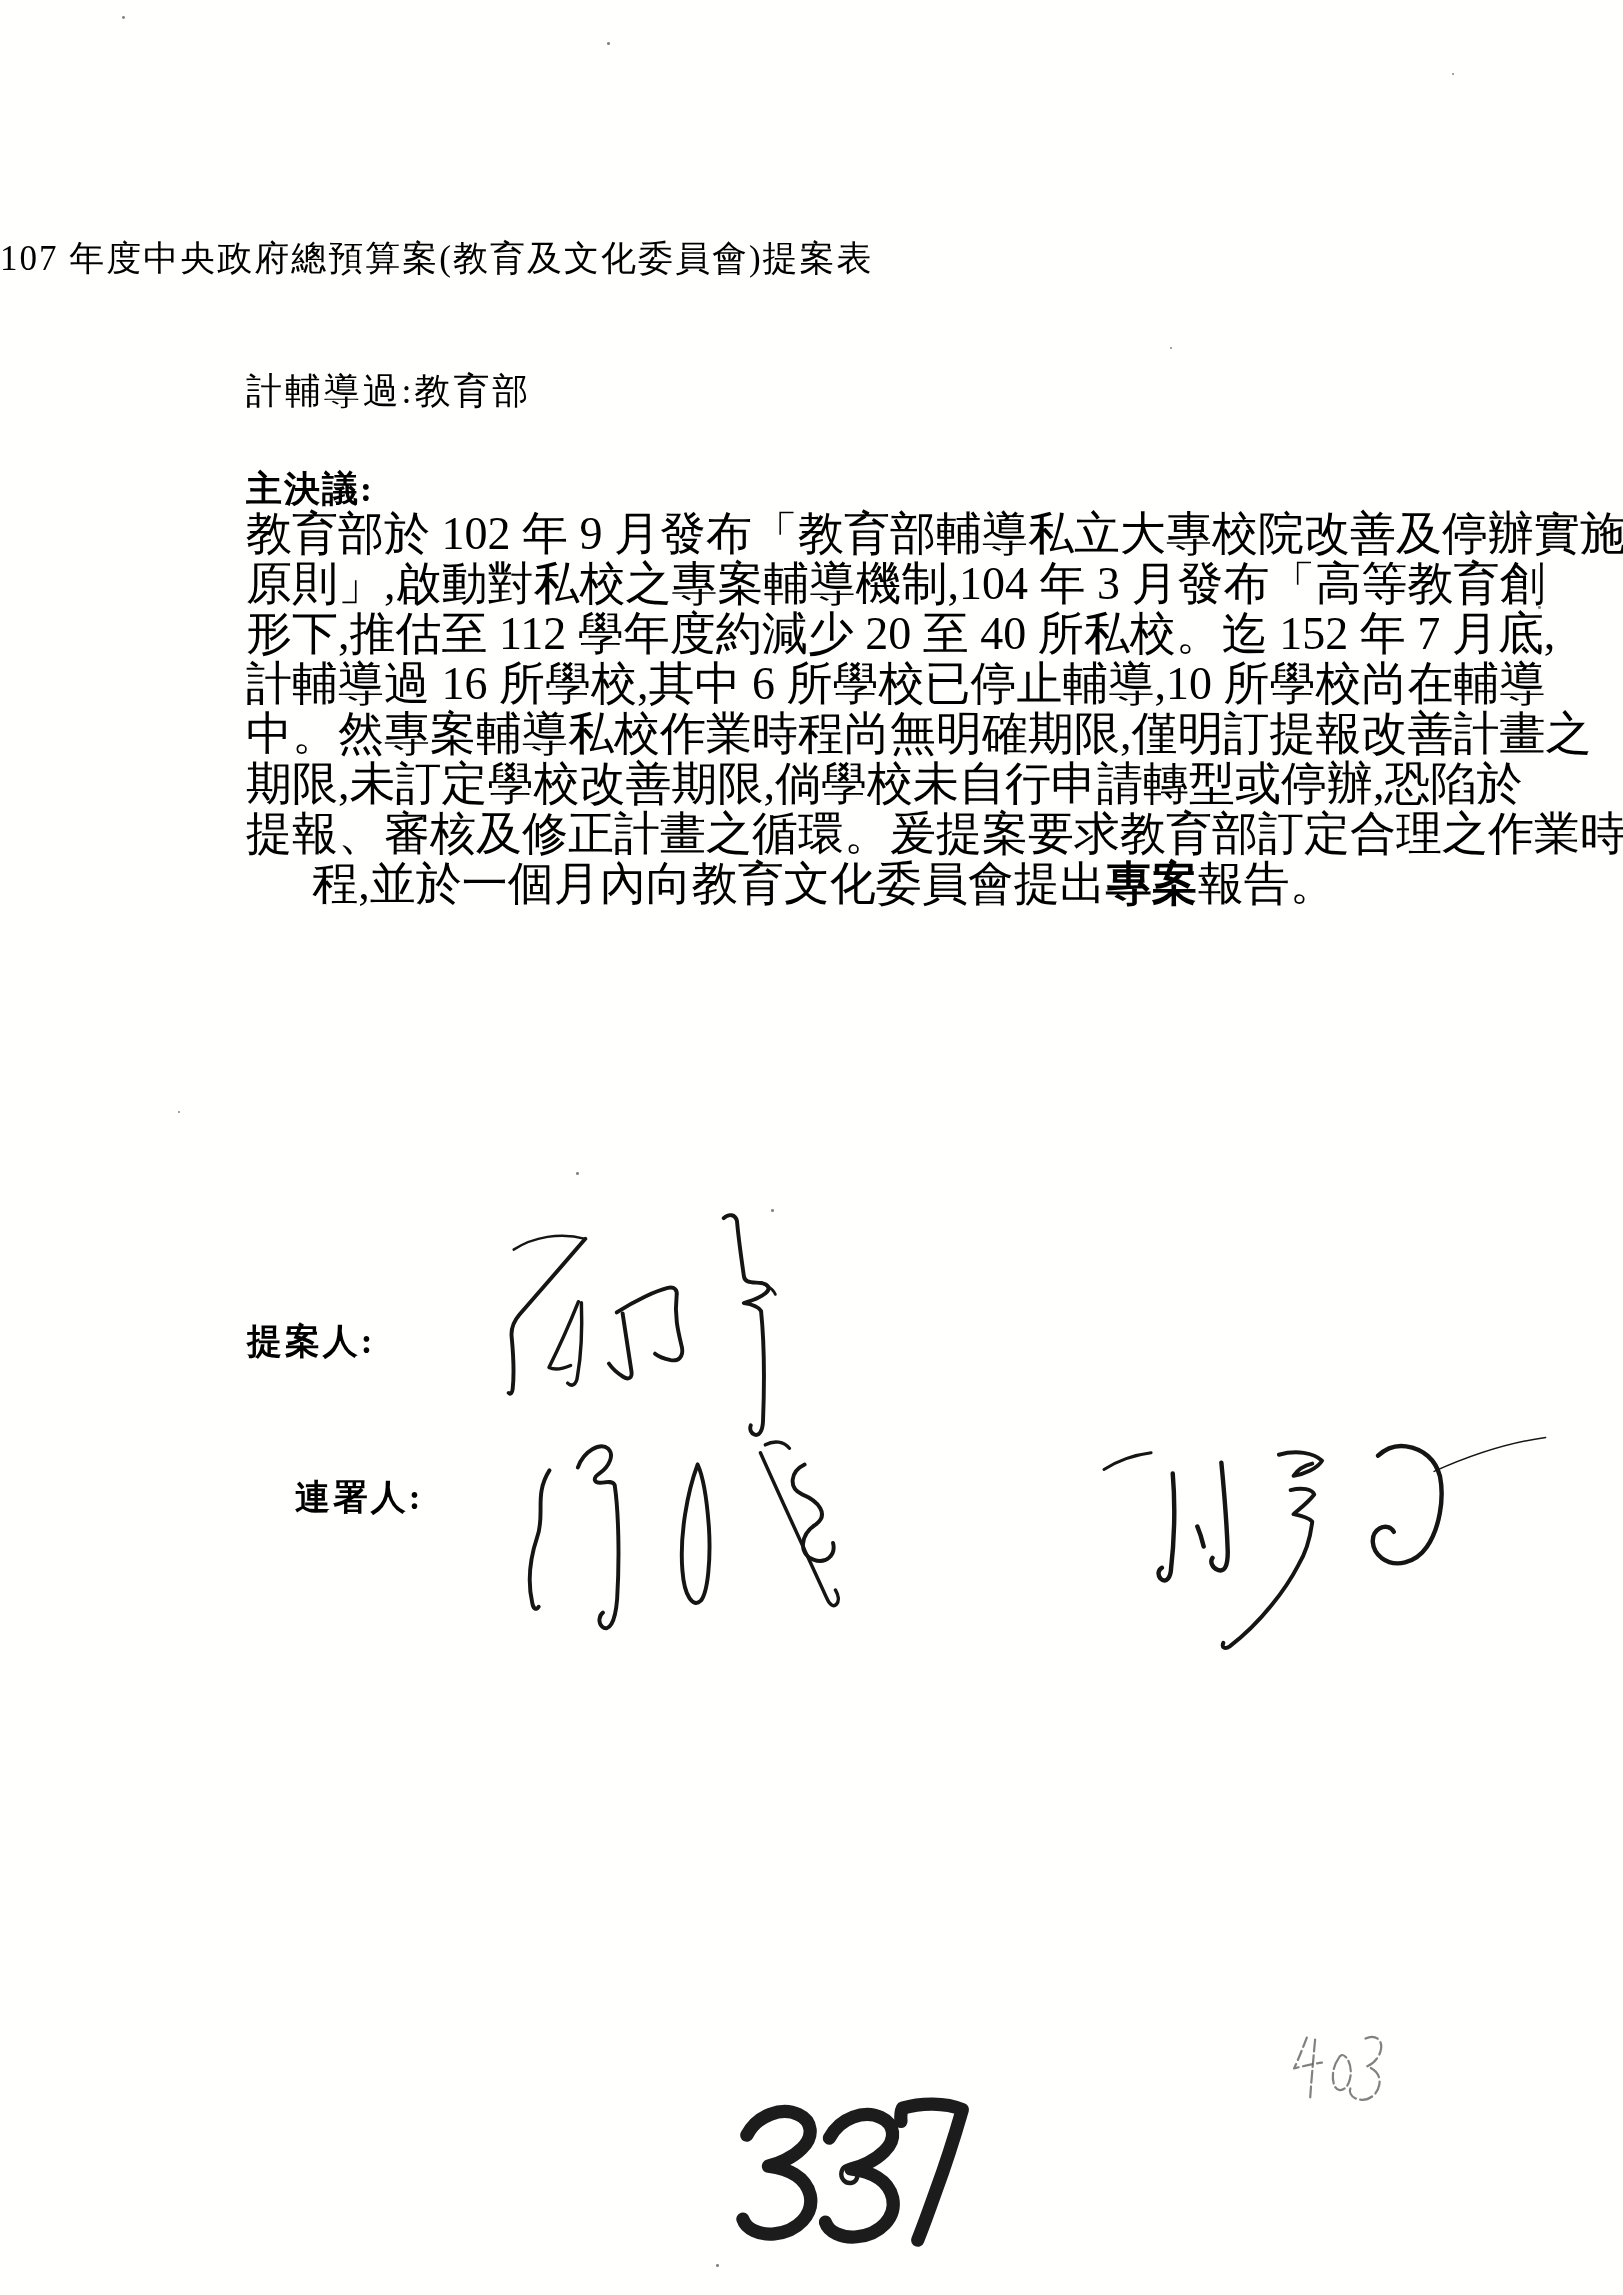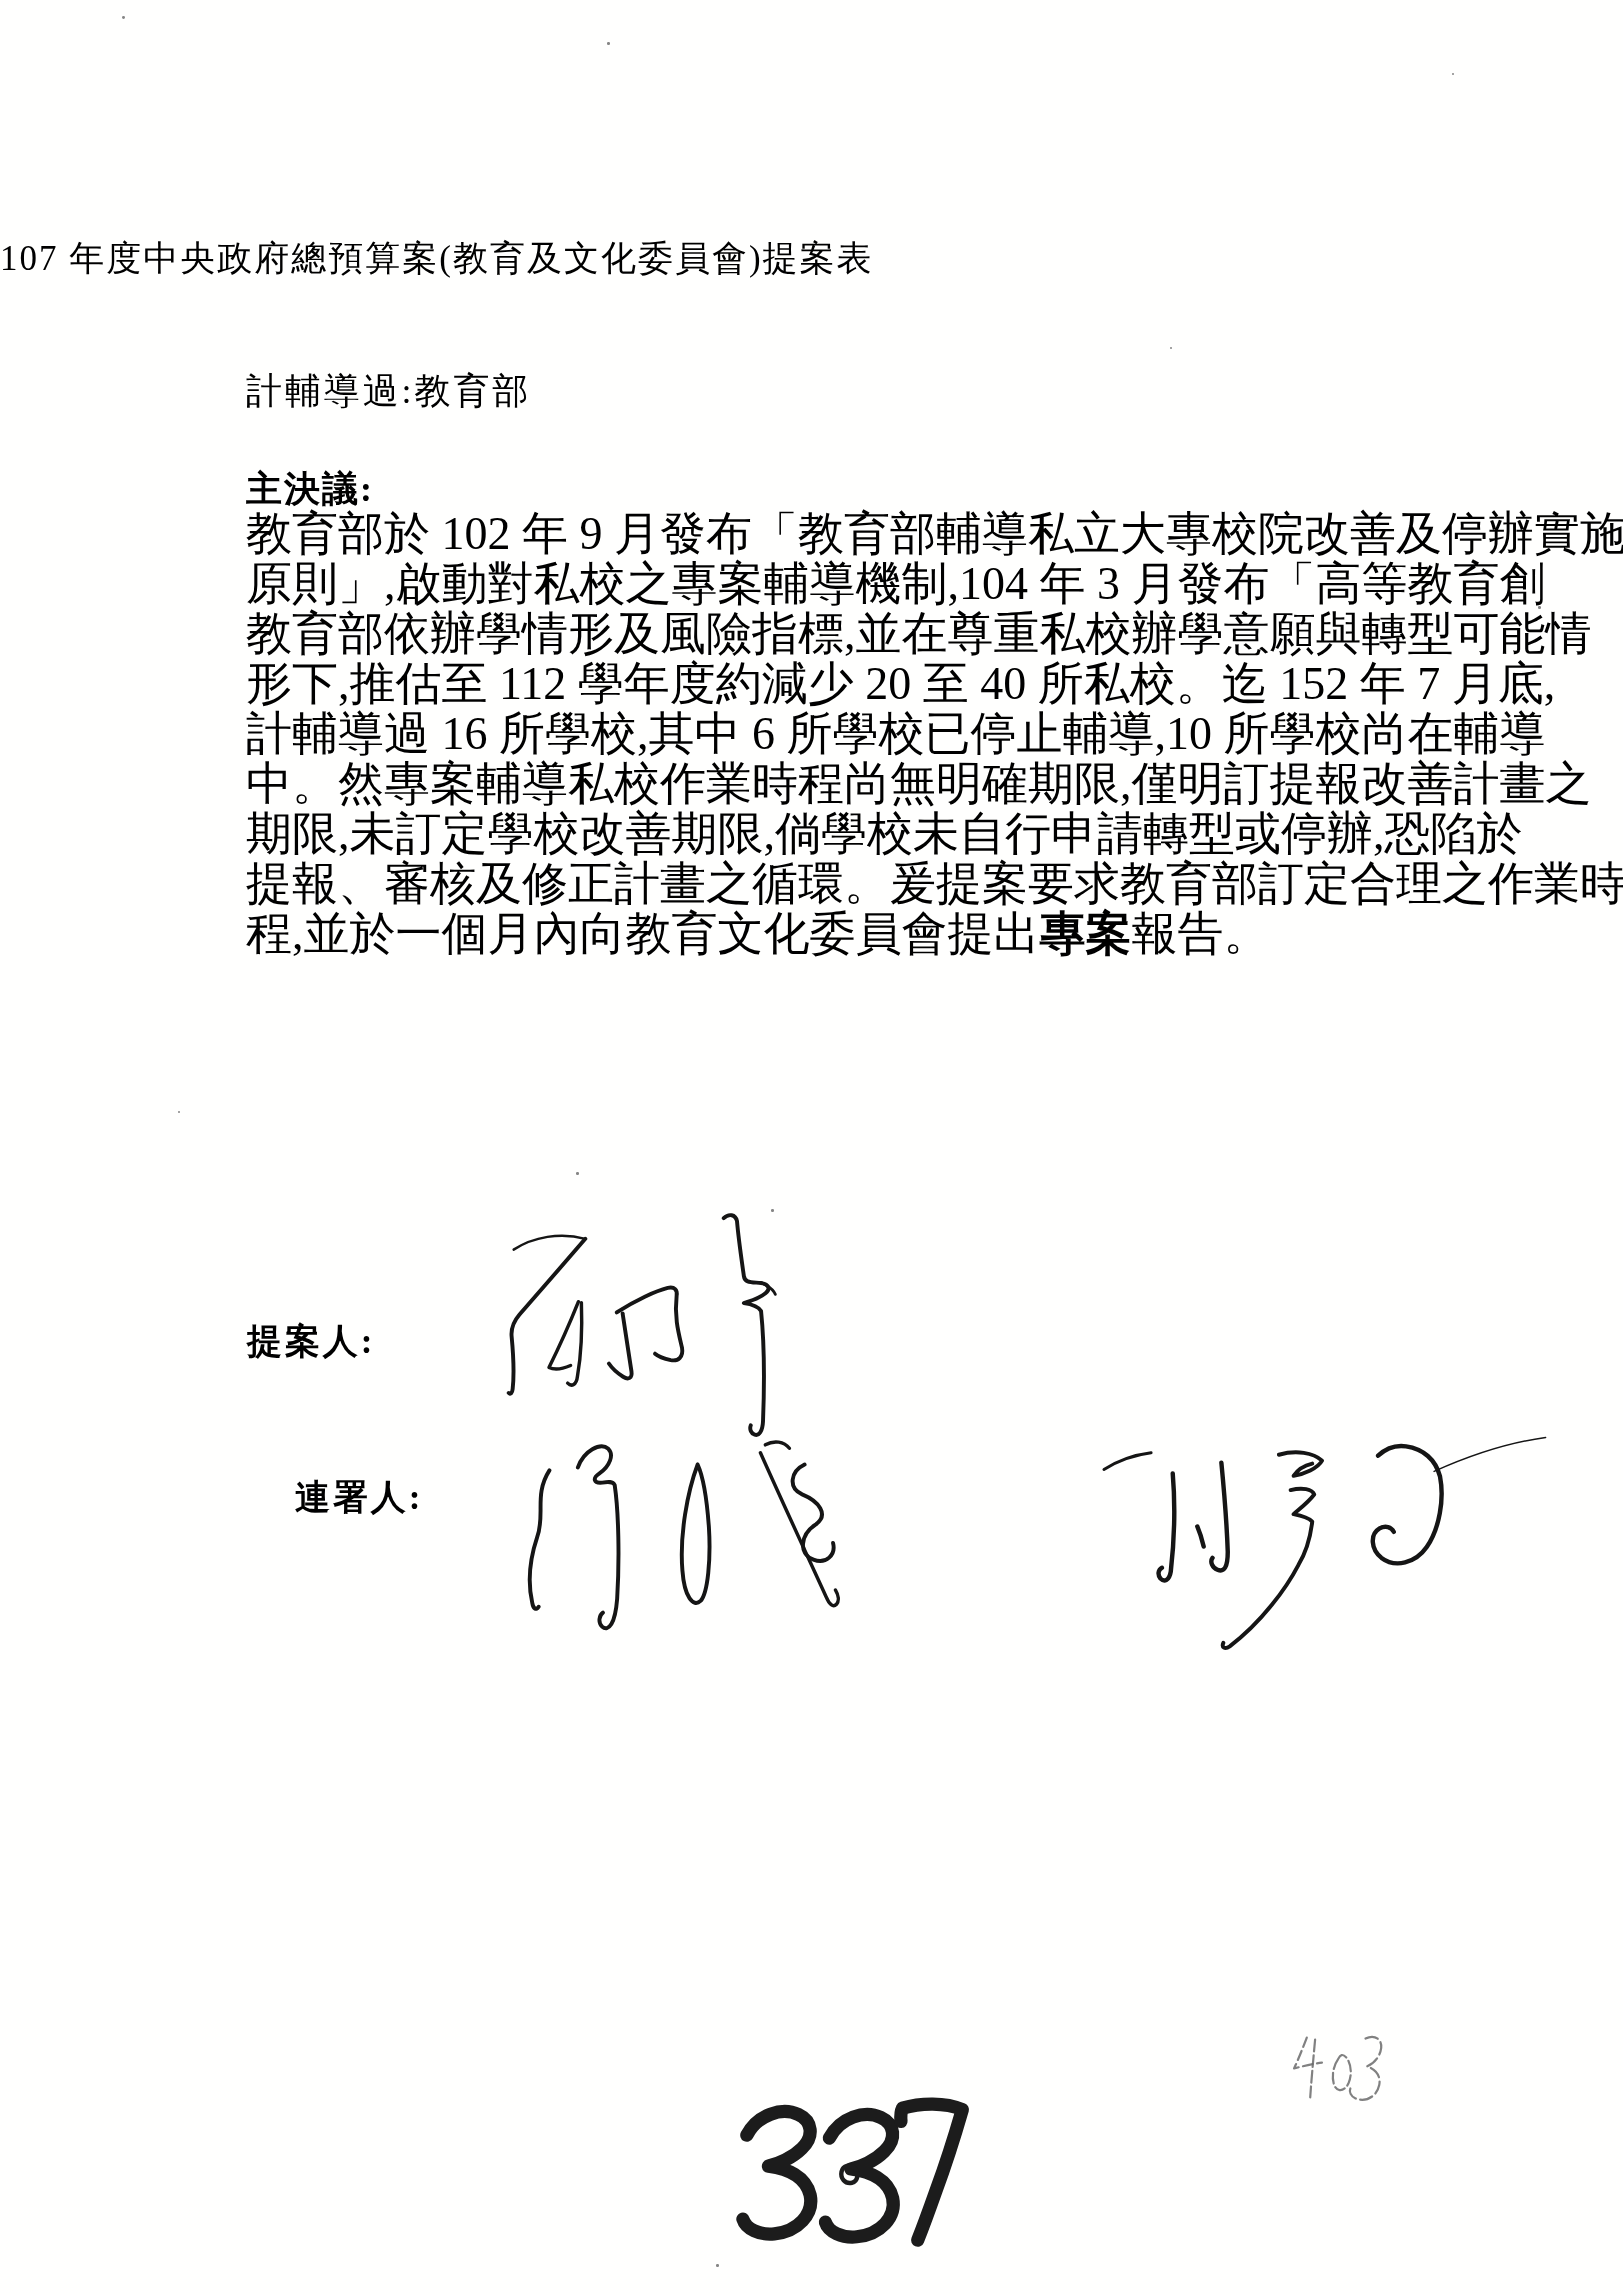--- a/index.html
+++ b/index.html
@@ -18,21 +18,21 @@
     position:absolute;top:465px;left:246px;font-size:36px;font-weight:700;letter-spacing:2px;white-space:nowrap;
   }
   .bodytext{
     position:absolute;top:509px;left:246px;width:1156px;
     font-size:46px;line-height:50px;
   }
   .bline{
     text-align:justify;text-align-last:justify;text-justify:inter-character;
     height:50px;overflow:visible;white-space:nowrap;
   }
-  .bline.plain{text-align:left;text-align-last:auto;white-space:nowrap;}
+  .bline.plain{text-align:center;text-align-last:auto;white-space:nowrap;}
   .em{font-weight:700;}
   .siglabel{
     position:absolute;left:247px;font-size:35px;font-weight:700;letter-spacing:2.9px;white-space:nowrap;
   }
   .siglabel.proposer{top:1318px;}
   .siglabel.cosigner{top:1474px;margin-left:48px;}
   svg.sig{position:absolute;}
   svg.sig path{fill:none;stroke:#151515;stroke-linecap:round;stroke-linejoin:round;}
   svg.marker path{fill:none;stroke:#1c1c1c;stroke-linecap:round;stroke-linejoin:round;}
   svg.pencil path{fill:none;stroke:#6b6b6b;stroke-linecap:round;stroke-linejoin:round;opacity:.85;}
@@ -45,21 +45,20 @@
 
   <div class="title">107 年度中央政府總預算案(教育及文化委員會)提案表</div>
 
   <div class="unit"><span>計輔導過:</span><span>教育部</span></div>
 
   <div class="heading">主決議:</div>
 
   <div class="bodytext">
     <div class="bline">教育部於 102 年 9 月發布「教育部輔導私立大專校院改善及停辦實施</div>
     <div class="bline">原則」,啟動對私校之專案輔導機制,104 年 3 月發布「高等教育創</div>
-    <div class="bline">教育部依辦學情形及風險指標,並在尊重私校辦學意願與轉型可能情</div>
     <div class="bline">形下,推估至 112 學年度約減少 20 至 40 所私校。迄 152 年 7 月底,</div>
     <div class="bline">計輔導過 16 所學校,其中 6 所學校已停止輔導,10 所學校尚在輔導</div>
     <div class="bline">中。然專案輔導私校作業時程尚無明確期限,僅明訂提報改善計畫之</div>
     <div class="bline">期限,未訂定學校改善期限,倘學校未自行申請轉型或停辦,恐陷於</div>
     <div class="bline">提報、審核及修正計畫之循環。爰提案要求教育部訂定合理之作業時</div>
     <div class="bline plain"><span>程,並於一個月內向教育文化委員會提出</span><span class="em">專案</span><span>報告。</span></div>
   </div>
 
   <div class="siglabel proposer">提案人:</div>
   <div class="siglabel cosigner">連署人:</div>

